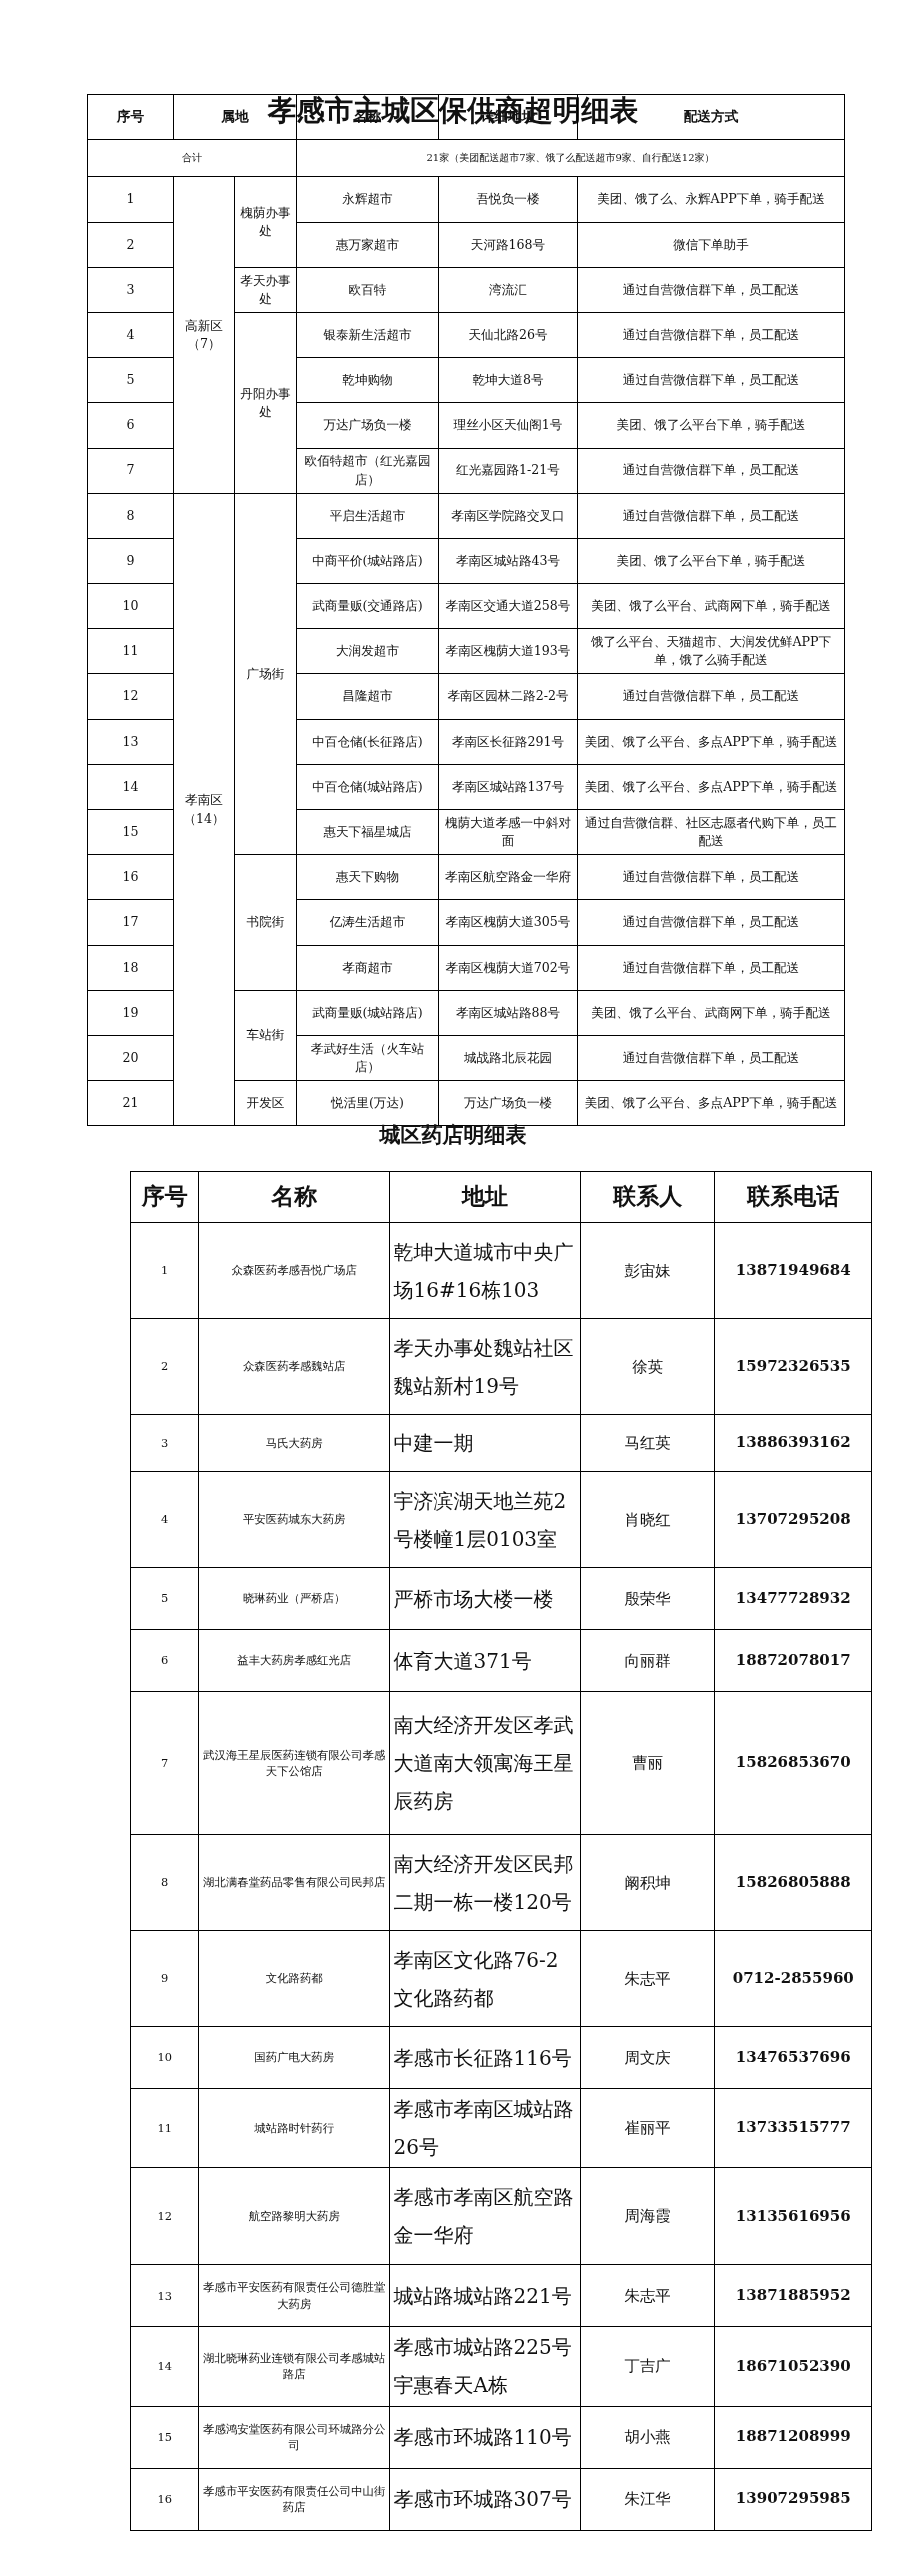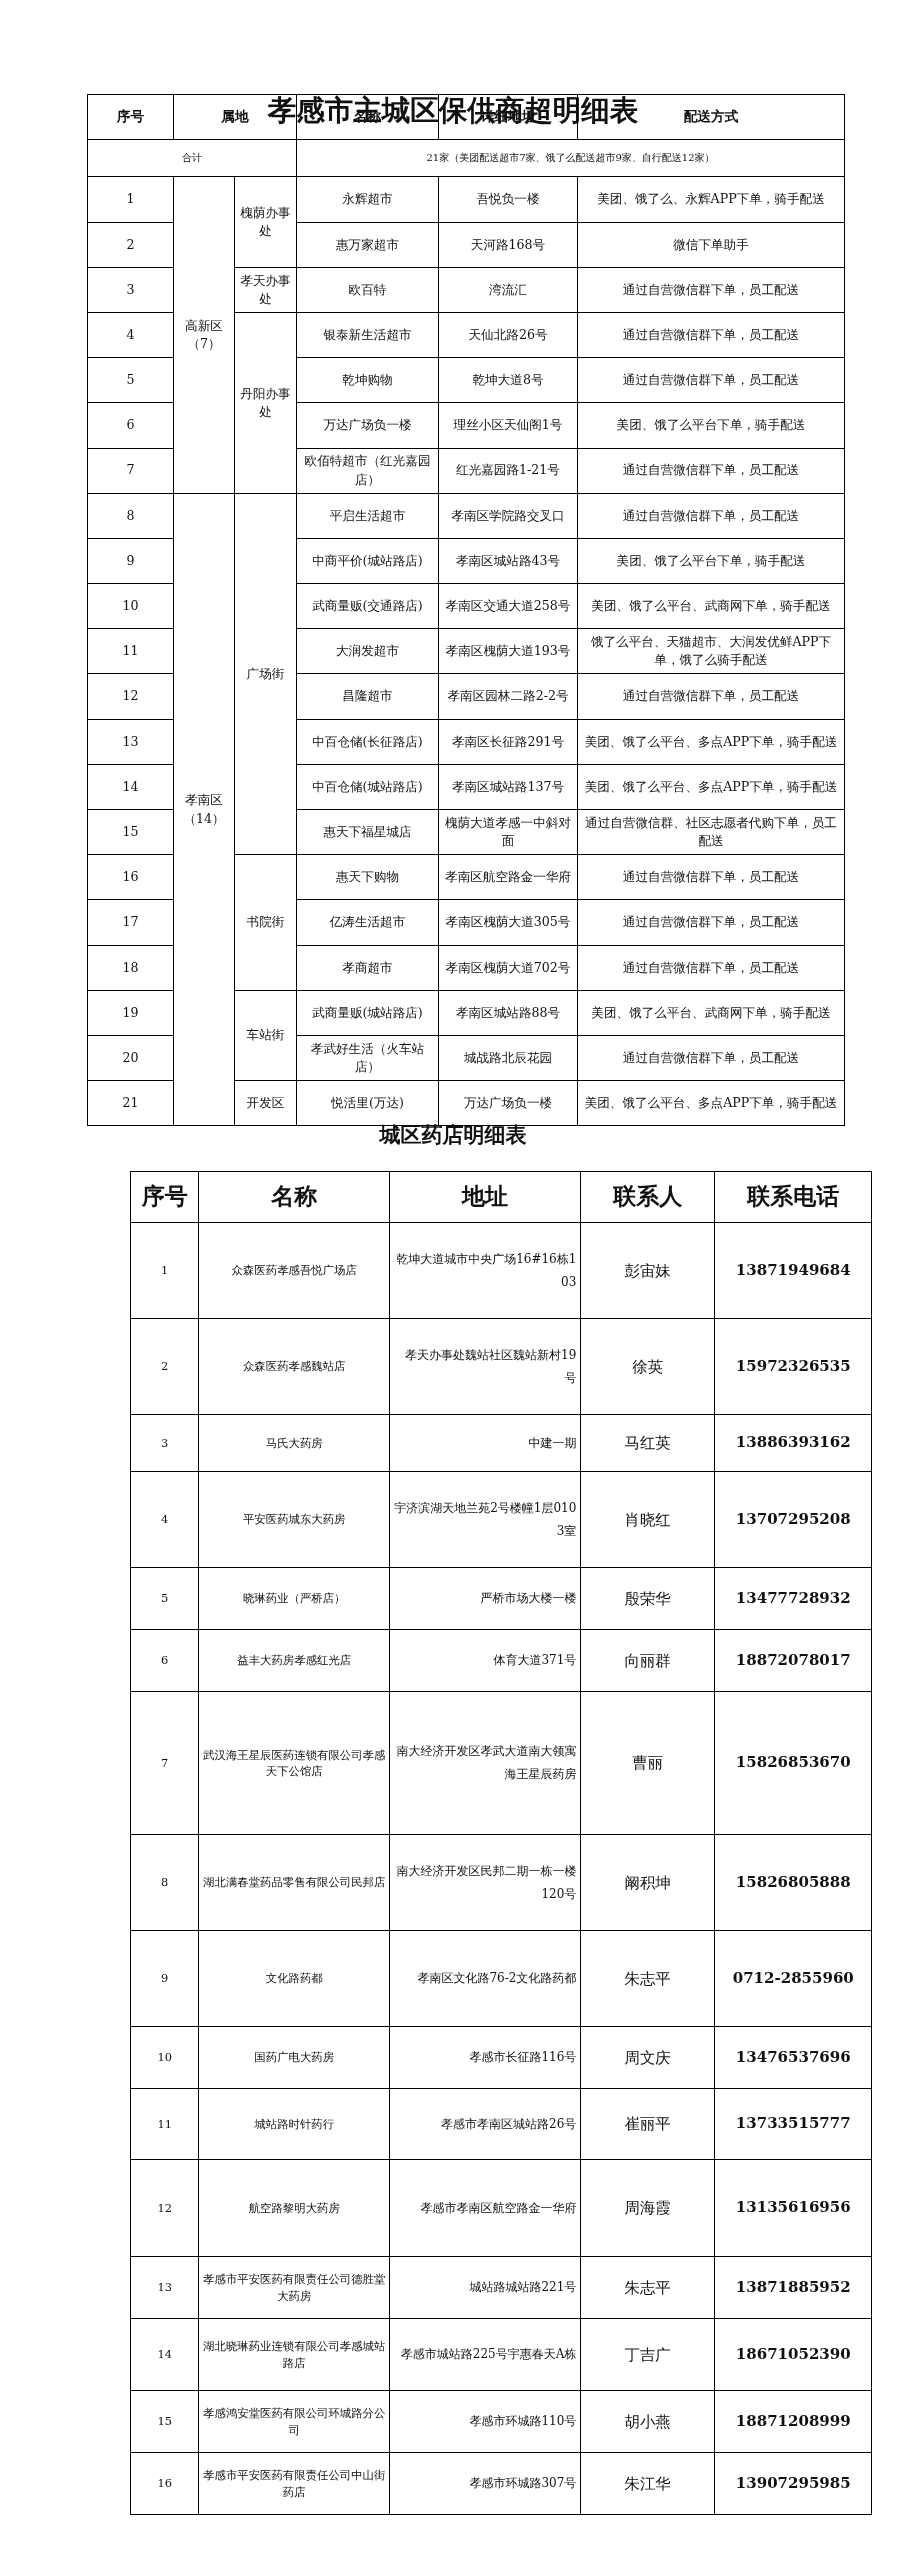--- a/index.html
+++ b/index.html
@@ -12,21 +12,21 @@
   table { position: absolute; border-collapse: collapse; table-layout: fixed; }
   td, th { border: 1.1px solid #000; text-align: center; vertical-align: middle; padding: 1.1px 3.4px;
            font-weight: normal; line-height: 1.45; word-break: break-all; }
   #t1 { left: 87px; top: 94px; width: 756px; }
   #t1 th { font-family: "DejaVu Sans", "Liberation Sans", sans-serif; font-weight: bold; font-size: 13.7px; height: 42px; }
   #t1 td { font-size: 12.6px; height: 42px; }
   #t1 tr.total td { height: 34px; font-size: 10px; }
   #t2 { left: 130px; top: 1171px; width: 742px; }
   #t2 th { font-family: "DejaVu Sans", "Liberation Sans", sans-serif; font-weight: bold; font-size: 23px; height: 48px; }
   #t2 td { font-size: 11.4px; }
-  #t2 td.addr { text-align: right; font-size: 12px; line-height: 1.9; }
+  #t2 td.addr { text-align: left; font-size: 20px; line-height: 1.9; }
   #t2 td.nm { text-align: center; }
   #t2 td.person { font-size: 15.4px; font-family: Liberation Serif, serif; }
   #t2 td.phone { font-size: 15px; font-weight: bold; }
 </style>
 </head>
 <body>
 
 <div id="title1" class="title">孝感市主城区保供商超明细表</div>
 
 <table id="t1">

